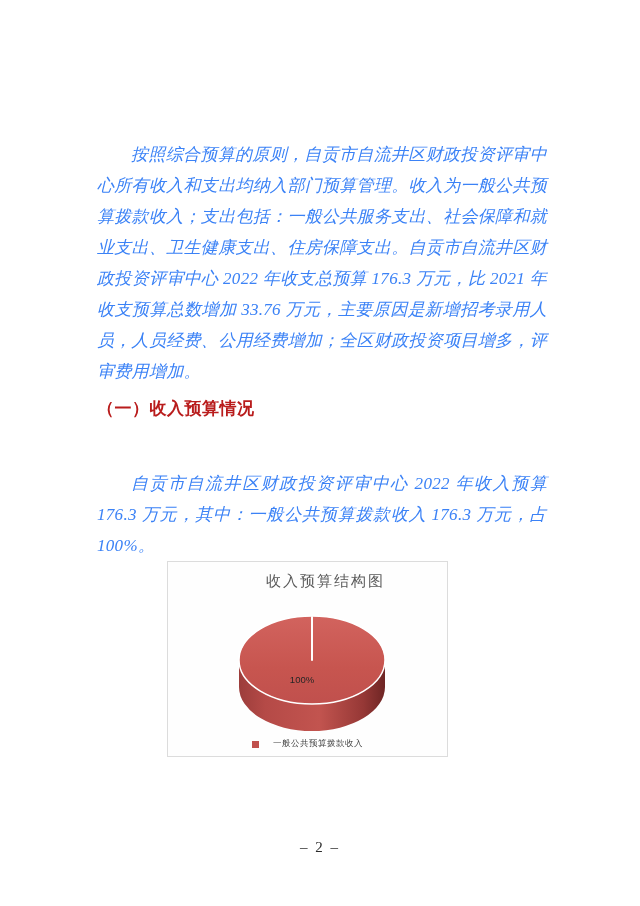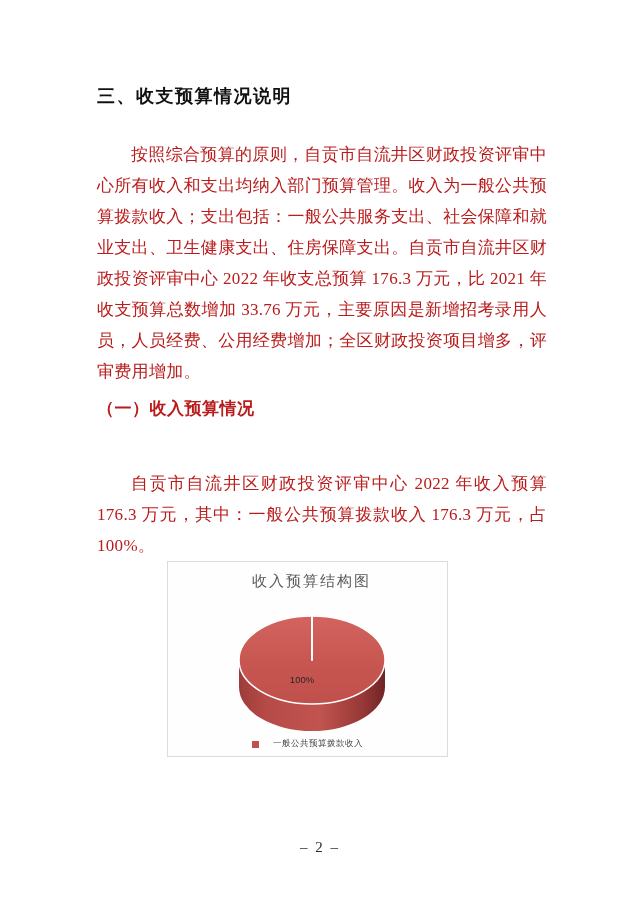--- a/index.html
+++ b/index.html
@@ -19,36 +19,37 @@
     position: absolute; left: 97px; top: 84px;
     font-family: "Liberation Sans", sans-serif;
     font-weight: bold; font-size: 18px; letter-spacing: 1.5px;
     color: #111111;
   }
   .body-para {
     position: absolute; left: 97px; width: 450px;
     font-size: 17px; line-height: 31px;
     text-align: justify; text-justify: inter-ideograph;
     text-indent: 2em; letter-spacing: 0.3px;
-    color: #b91c1c;
+    color: #3b82f6;
+    font-style: italic;
   }
   .para-1 { top: 139px; }
   .para-2 { top: 449px; margin-top: 19px; }
   .sub-heading {
     position: absolute; left: 97px; top: 397px;
     font-size: 17px; letter-spacing: 0.5px; color: #b91c1c;
   }
   .chart-box {
     position: absolute; left: 167px; top: 561px;
     width: 281px; height: 196px;
     background: #fefefe;
     border: 1px solid #dcdcdc;
   }
   .chart-title {
-    position: absolute; top: 10px; left: 4px; width: 100%;
+    position: absolute; top: 10px; left: 18px; width: 100%;
     text-align: center;
     font-family: "Liberation Sans", sans-serif;
     font-size: 15px; letter-spacing: 2px;
     color: #595959;
   }
   .chart-svg { position: absolute; left: 0; top: 0; }
   .chart-legend {
     position: absolute; bottom: 6px; left: 0; width: 100%;
     display: flex; align-items: center; justify-content: center; gap: 14px;
   }
@@ -64,21 +65,20 @@
     position: absolute; top: 839px; left: 0; width: 100%;
     text-align: center; font-size: 15px; letter-spacing: 2px;
     color: #2b2b2b;
   }
 </style>
 </head>
 <body>
 
 <div class="page">
 
-  <h1 class="section-heading">三、收支预算情况说明</h1>
 
   <p class="body-para para-1">按照综合预算的原则，自贡市自流井区财政投资评审中心所有收入和支出均纳入部门预算管理。收入为一般公共预算拨款收入；支出包括：一般公共服务支出、社会保障和就业支出、卫生健康支出、住房保障支出。自贡市自流井区财政投资评审中心 2022 年收支总预算 176.3 万元，比 2021 年收支预算总数增加 33.76 万元，主要原因是新增招考录用人员，人员经费、公用经费增加；全区财政投资项目增多，评审费用增加。</p>
 
   <h2 class="sub-heading">（一）收入预算情况</h2>
 
   <p class="body-para para-2">自贡市自流井区财政投资评审中心 2022 年收入预算 176.3 万元，其中：一般公共预算拨款收入 176.3 万元，占 100%。</p>
 
   <div class="chart-box">
 
     <div class="chart-title">收入预算结构图</div>

